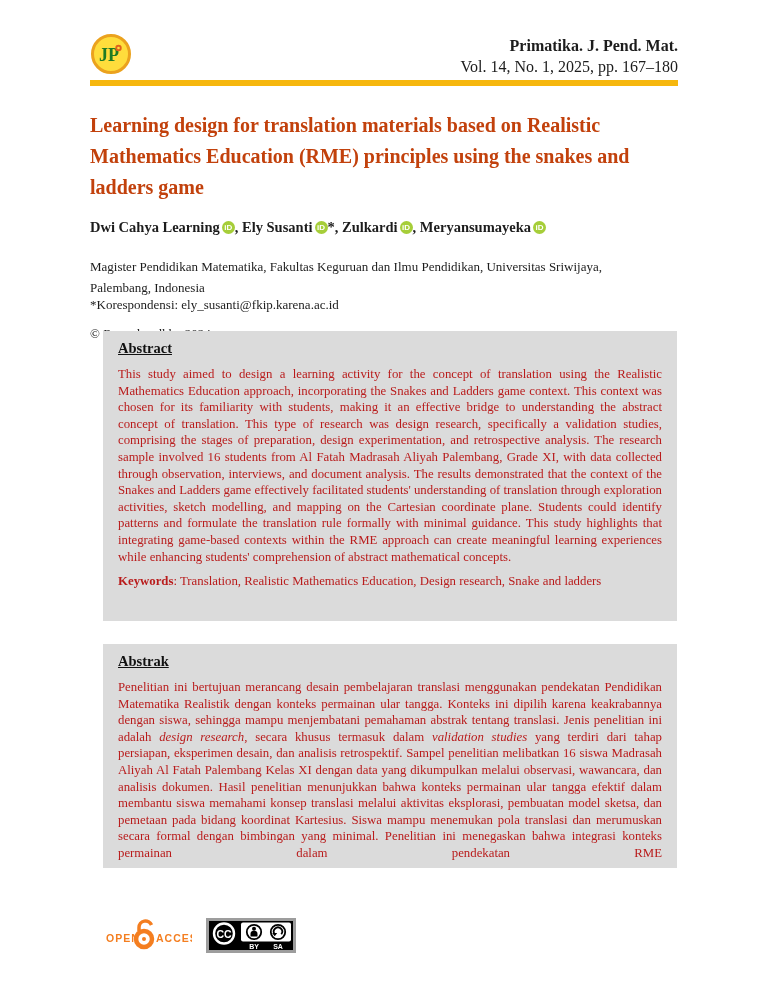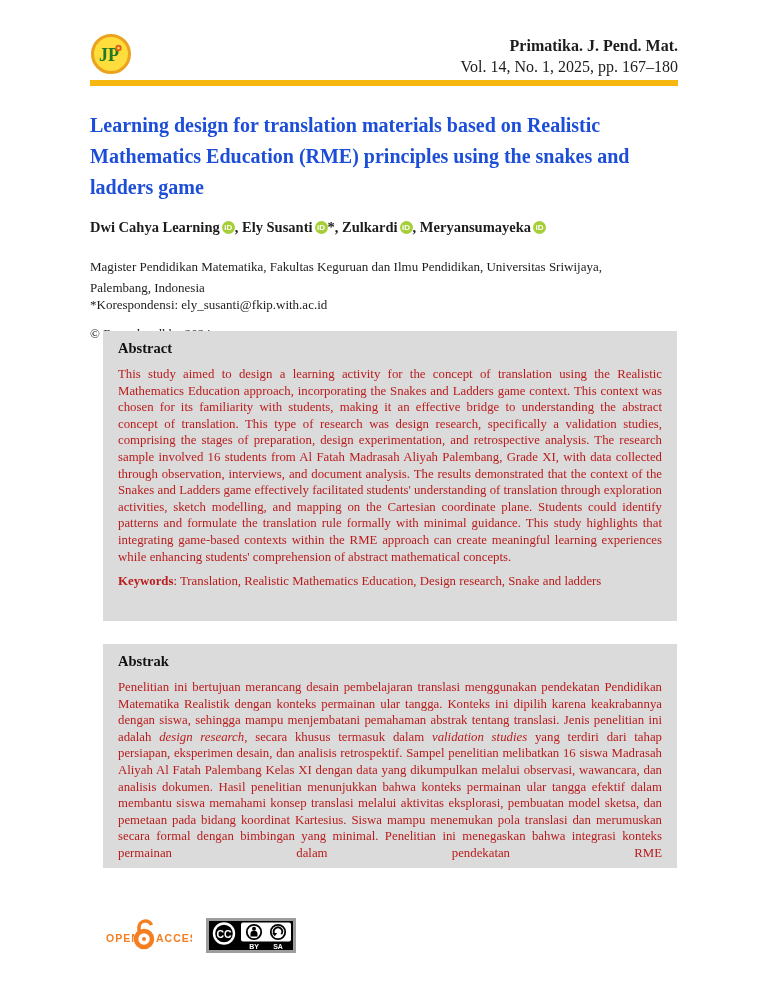--- a/index.html
+++ b/index.html
@@ -24,42 +24,42 @@
     overflow:hidden;
   }
   
   .header{display:flex;justify-content:space-between;align-items:flex-start;height:44px;}
   .journal-meta{text-align:right;font-size:16px;line-height:1.3;padding-top:3px;}
   .journal-name{font-weight:bold;}
   .rule{height:6px;background:var(--gold);margin-top:3px;}
   
   h1.title{
     font-size:20px;line-height:31px;font-weight:bold;
-    margin:24px 0 0 0;color:#1d4ed8;
+    margin:24px 0 0 0;color:#c2410c;
   }
   .authors{margin-top:16px;font-size:14.5px;font-weight:bold;}
   .orcid{
     display:inline-block;width:13px;height:13px;border-radius:50%;
     background:var(--orcid);color:#fff;
     font-family:"Liberation Sans", sans-serif;
     font-size:8px;font-weight:bold;text-align:center;line-height:13px;
     vertical-align:2px;margin-left:2px;
   }
   .affiliation{margin:20px 0 0 0;font-size:13px;line-height:21px;max-width:560px;}
   .correspondence{margin:0;font-size:13px;line-height:14.5px;}
   .copyright{margin:13px 0 0 0;font-size:13px;}
   
   .box{
     position:absolute;left:103px;width:574px;
     box-sizing:border-box;background:var(--box-gray);
     padding:9px 15px 8px 15px;overflow:hidden;
   }
   .box-en{top:331px;height:290px;}
   .box-id{top:644px;height:224px;}
-  .box h2{margin:0 0 9px 0;font-size:14.5px;font-weight:bold;color:#111;}
+  .box h2{margin:0 0 9px 0;font-size:14.5px;font-weight:bold;color:#111;text-decoration:underline;}
   .box p{margin:0;font-size:12.8px;line-height:16.6px;text-align:justify;color:#b91c1c;}
   .box p.keywords{margin-top:8px;}
   .box-id p{text-align-last:justify;}
   .kw-label{font-weight:bold;}
   
   .footer{position:absolute;top:916px;left:106px;display:flex;align-items:center;gap:14px;}
   .oa-text{fill:var(--oa-orange);font-family:"Liberation Sans",sans-serif;font-weight:bold;}
   .oa-stroke{stroke:var(--oa-orange);fill:none;}
   .oa-fill{fill:var(--oa-orange);}
   .cc-white-stroke{stroke:#fff;fill:none;}
@@ -91,21 +91,21 @@
   <h1 class="title">Learning design for translation materials based on Realistic Mathematics Education (RME) principles using the snakes and ladders game</h1>
 
   <div class="authors">
     <span><span>Dwi Cahya Learning</span><span class="orcid">iD</span><span>, </span></span>
     <span><span>Ely Susanti</span><span class="orcid">iD</span><span>*, </span></span>
     <span><span>Zulkardi</span><span class="orcid">iD</span><span>, </span></span>
     <span><span>Meryansumayeka</span><span class="orcid">iD</span><span></span></span>
   </div>
 
   <p class="affiliation">Magister Pendidikan Matematika, Fakultas Keguruan dan Ilmu Pendidikan, Universitas Sriwijaya, Palembang, Indonesia</p>
-  <p class="correspondence">*Korespondensi: ely_susanti@fkip.with.ac.id</p>
+  <p class="correspondence">*Korespondensi: ely_susanti@fkip.karena.ac.id</p>
   <p class="copyright">© Ramadan dkk., 2024</p>
 
   <div class="box box-en">
     <h2>Abstract</h2>
     <p>This study aimed to design a learning activity for the concept of translation using the Realistic Mathematics Education approach, incorporating the Snakes and Ladders game context. This context was chosen for its familiarity with students, making it an effective bridge to understanding the abstract concept of translation. This type of research was design research, specifically a validation studies, comprising the stages of preparation, design experimentation, and retrospective analysis. The research sample involved 16 students from Al Fatah Madrasah Aliyah Palembang, Grade XI, with data collected through observation, interviews, and document analysis. The results demonstrated that the context of the Snakes and Ladders game effectively facilitated students' understanding of translation through exploration activities, sketch modelling, and mapping on the Cartesian coordinate plane. Students could identify patterns and formulate the translation rule formally with minimal guidance. This study highlights that integrating game-based contexts within the RME approach can create meaningful learning experiences while enhancing students' comprehension of abstract mathematical concepts.</p>
     <p class="keywords"><span class="kw-label">Keywords</span><span>: Translation, Realistic Mathematics Education, Design research, Snake and ladders</span></p>
   </div>
 
   <div class="box box-id">
     <h2>Abstrak</h2>

